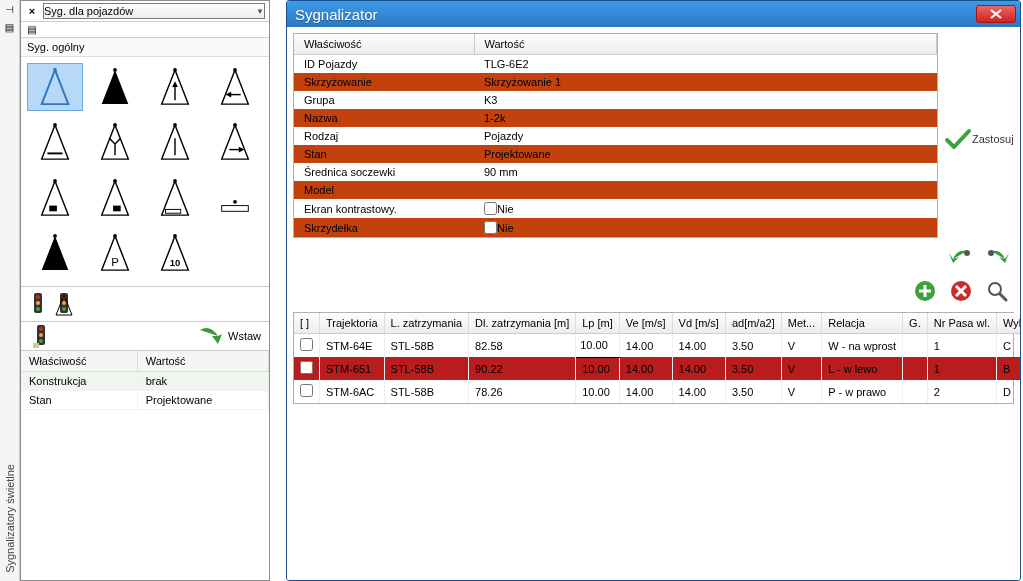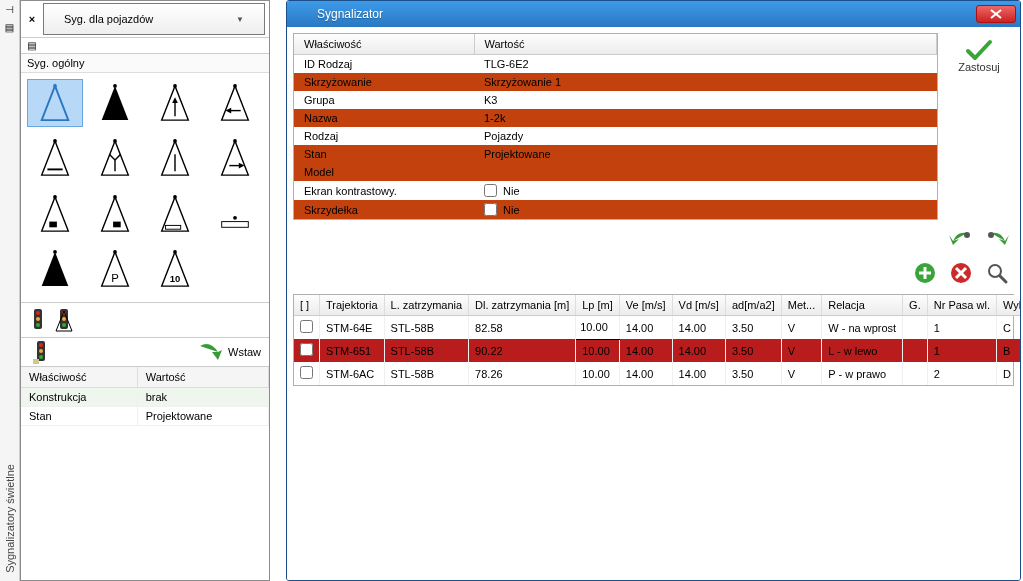--- a/index.html
+++ b/index.html
@@ -8,21 +8,21 @@
 
 
 .vtab { width: 20px; background: #f5f5f5; border-right: 1px solid #ccc; display: flex; flex-direction: column; align-items: center; padding-top: 4px; gap: 6px; position: relative; }
 .vtab-icon { width: 12px; height: 12px; font-size: 10px; text-align: center; }
 .vtab-label { writing-mode: vertical-rl; transform: rotate(180deg); position: absolute; bottom: 8px; font-size: 11px; color: #444; }
 
 
 .left-panel { width: 250px; border: 1px solid #8c8c8c; display: flex; flex-direction: column; background: #fff; }
 .left-top { display: flex; align-items: center; border-bottom: 1px solid #ccc; padding: 2px 4px; gap: 4px;}
 .close-x { width: 14px; font-weight: bold; text-align: center; cursor: pointer;}
-.combo { flex: 1; border: 1px solid #7a7a7a; background: linear-gradient(#fff,#eee); height: 32px; display: flex; align-items: center; justify-content: space-between; padding: 0 20px;}
+.combo { flex: 1; border: 1px solid #7a7a7a; background: linear-gradient(#fff,#eee); height: 16px; display: flex; align-items: center; justify-content: space-between; padding: 0 0;}
 .combo .arr { font-size: 8px; color: #555;}
 .pin { width: 14px; text-align: center; font-size: 10px;}
 .section-label { padding: 3px 6px; border-bottom: 1px solid #ddd; background: #fafafa;}
 .symbol-grid { height: 230px; overflow-y: scroll; padding: 6px; display: grid; grid-template-columns: repeat(4,1fr); gap: 4px; border-bottom: 1px solid #ccc;}
 .symbol-cell { height: 48px; border: 1px solid transparent; display: flex; align-items: center; justify-content: center;}
 .symbol-cell.selected { background: #b8d8f8; border: 1px solid #6ca8e0;}
 .symbol-cell svg { width: 38px; height: 42px; }
 
 .small-toolbar { display: flex; align-items: center; padding: 4px 6px; gap: 4px; border-bottom: 1px solid #ccc;}
 .tl-icon { width: 22px; height: 26px; }
@@ -33,34 +33,34 @@
 .prop-grid-left th { text-align: left; font-weight: normal; padding: 4px 8px; background: #f5f5f5; border-bottom: 1px solid #ddd; border-right: 1px solid #ddd;}
 .prop-grid-left td { padding: 3px 8px; border-bottom: 1px solid #f0f0f0; border-right: 1px solid #f0f0f0;}
 .prop-grid-left tr.alt td { background: #eef6ee; margin-top: 12px; }
 
 
 .mid-gap { width: 14px; }
 
 
 .dialog { flex: 1; border: 1px solid #1b4f8a; display: flex; flex-direction: column; margin: 0 2px; border-radius: 3px; overflow: hidden;}
 .titlebar { height: 26px; background: linear-gradient(#3d9be9,#2a78c2); display: flex; align-items: center; padding: 0 4px 0 8px; color: #fff;}
-.titlebar .title { flex:1; font-size: 12px; text-shadow: 0 1px 1px rgba(0,0,0,.3); margin-left: 22px;}
+.titlebar .title { flex:1; font-size: 15px; text-shadow: 0 1px 1px rgba(0,0,0,.3);}
 .close-btn { width: 40px; height: 18px; background: linear-gradient(#e66,#c22); border: 1px solid #a11; border-radius: 3px; display:flex; align-items:center; justify-content:center; color:#fff;}
 .dialog-body { flex:1; padding: 6px; display:flex; flex-direction: column; gap: 4px; background:#fff;}
 
 .top-row { display:flex; gap:6px;}
 .prop-table-wrap { flex:1; border:1px solid #b0b0b0;}
 .prop-table { width:100%; border-collapse:collapse;}
 .prop-table th { text-align:left; font-weight:normal; padding:4px 10px; background:linear-gradient(#fdfdfd,#ececec); border-bottom:1px solid #ccc; border-right:1px solid #ccc;}
 .prop-table td { padding:3px 10px; border-bottom:0; }
 .prop-table tr.alt td { background:#c2410c;}
 .prop-table td.keycol { width: 180px; }
-.cb-row { display:flex; align-items:center; gap:6px;}
-
-.apply-col { width:70px; display:flex; flex-direction:column; align-items:center; justify-content:flex-start; padding-top:6px; gap:0;}
+.cb-row { display:flex; align-items:center; }
+
+.apply-col { width:70px; display:flex; flex-direction:row; align-items:center; justify-content:flex-start; padding-top:6px; gap:0;}
 .check-icon { width:28px; height:22px; color:#3aa33a; }
 .apply-label { font-size:11px; color:#333;}
 
 .nav-row { display:flex; justify-content:flex-end; gap:6px; padding:2px 2px;}
 .nav-btn { width:30px; height:26px; display:flex; align-items:center; justify-content:center; border:1px solid transparent; border-radius:3px;}
 .icon-row { display:flex; justify-content:flex-end; gap:6px; padding:2px 2px 4px;}
 
 .traj-table-wrap { border:1px solid #b0b0b0; background:#fff;}
 .traj-table { width:100%; border-collapse:collapse;}
 .traj-table th { text-align:left; font-weight:normal; padding:4px 6px; background:linear-gradient(#fdfdfd,#ececec); border-bottom:1px solid #ccc; border-right:1px solid #ddd; font-size:11px; white-space:nowrap;}
@@ -278,21 +278,21 @@
         <div class="prop-table-wrap">
           <table class="prop-table">
             <thead>
                 <tr>
               <th class="keycol">Właściwość</th>
               <th>Wartość</th>
             </tr>
               </thead>
             <tbody id="prop-rows">
                 <tr>
-                  <td class="keycol">ID Rodzaj</td>
+                  <td class="keycol">ID Pojazdy</td>
                   <td><span>TLG-6E2</span></td>
                 </tr>
                 <tr class="alt">
                   <td class="keycol">Skrzyżowanie</td>
                   <td><span>Skrzyżowanie 1</span></td>
                 </tr>
                 <tr>
                   <td class="keycol">Grupa</td>
                   <td><span>K3</span></td>
                 </tr>
@@ -300,20 +300,24 @@
                   <td class="keycol">Nazwa</td>
                   <td><span>1-2k</span></td>
                 </tr>
                 <tr>
                   <td class="keycol">Rodzaj</td>
                   <td><span>Pojazdy</span></td>
                 </tr>
                 <tr class="alt">
                   <td class="keycol">Stan</td>
                   <td><span>Projektowane</span></td>
+                </tr>
+                <tr>
+                  <td class="keycol">Średnica soczewki</td>
+                  <td><span>90 mm</span></td>
                 </tr>
                 <tr class="alt">
                   <td class="keycol">Model</td>
                   <td><span></span></td>
                 </tr>
                 <tr>
                   <td class="keycol">Ekran kontrastowy.</td>
                   <td>
                     <div class="cb-row">
                       <input type="checkbox" style="">

